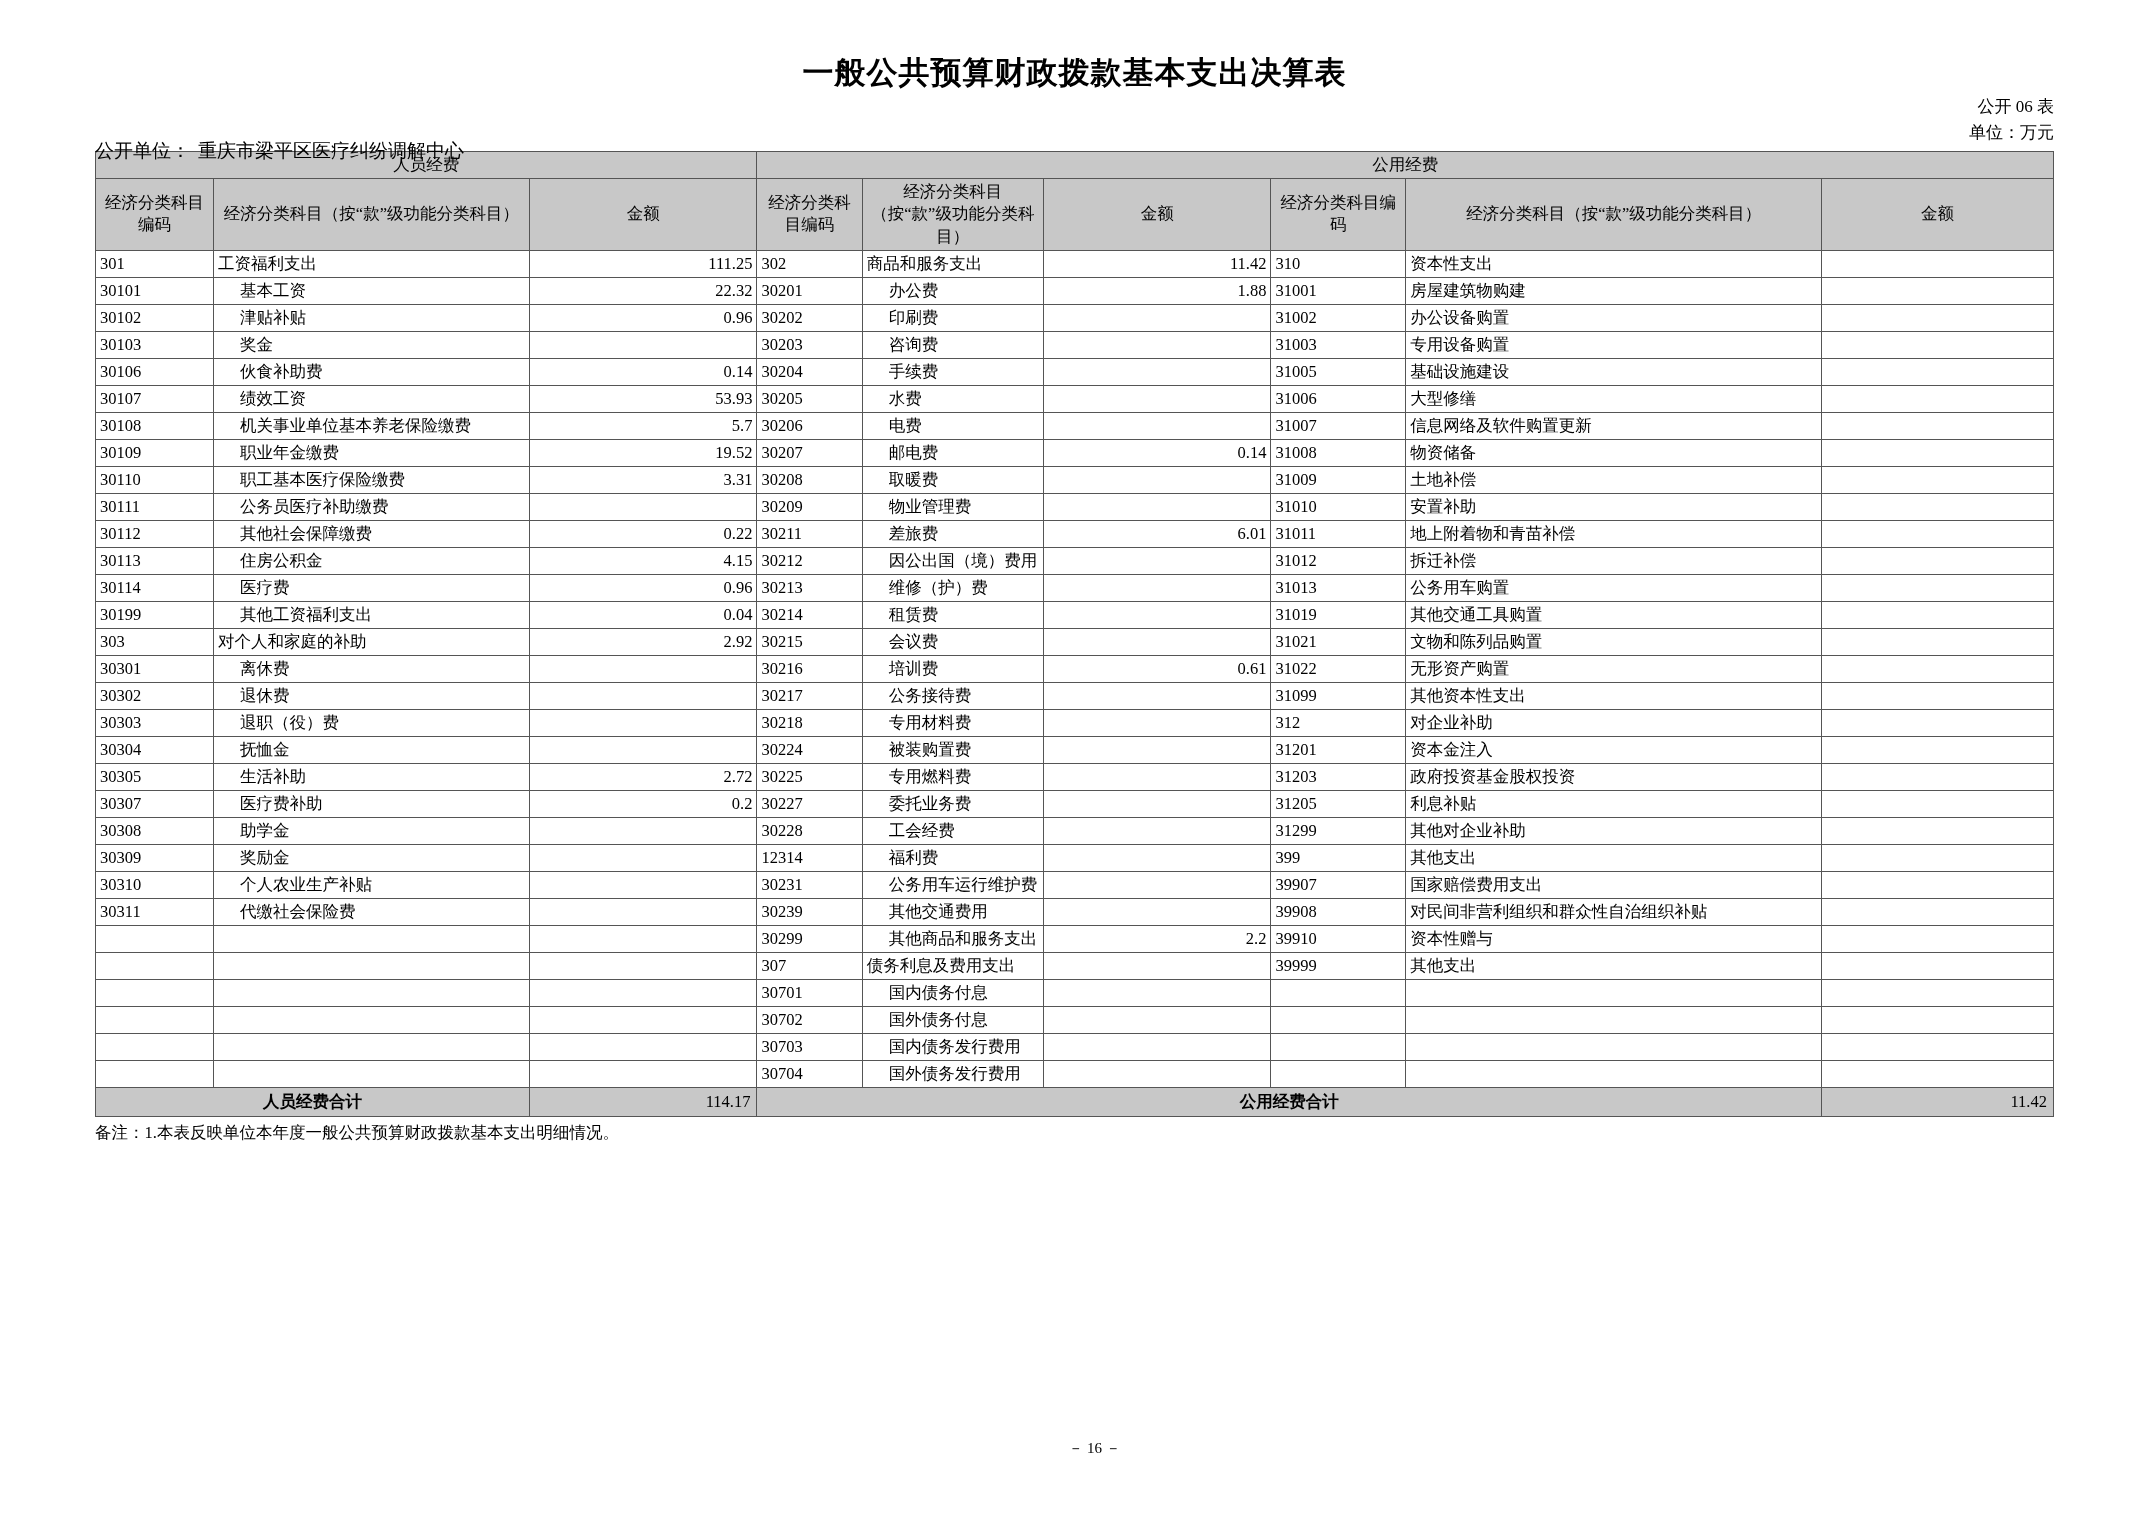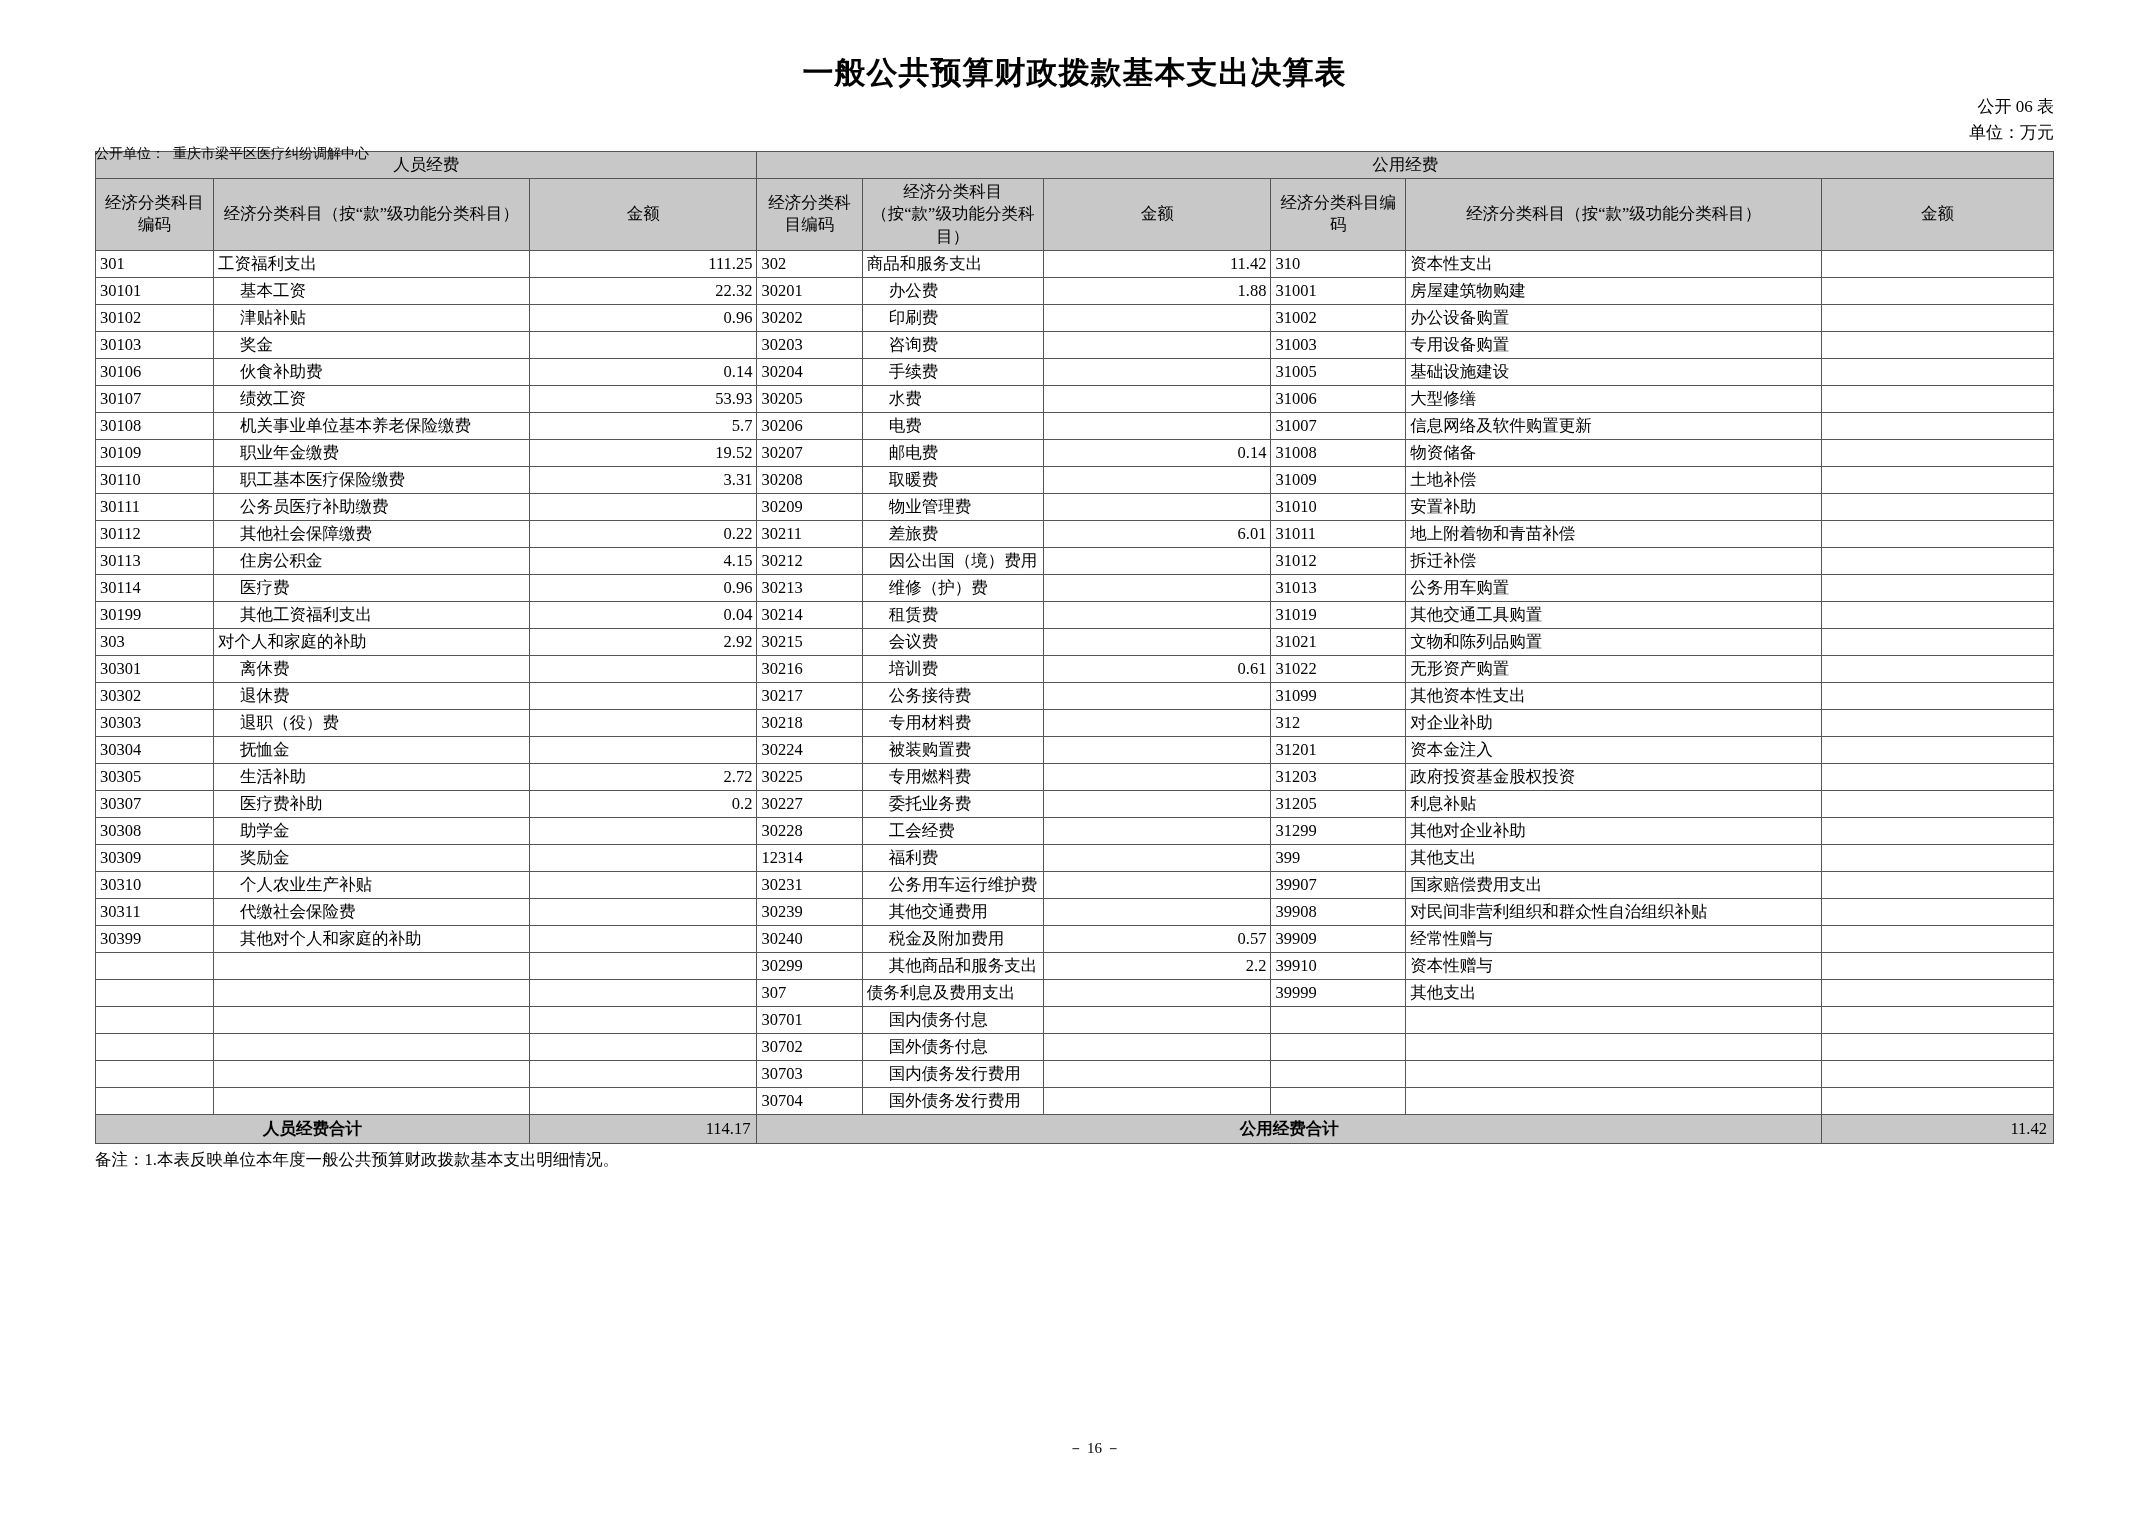--- a/index.html
+++ b/index.html
@@ -28,24 +28,24 @@
     letter-spacing: 1px;
     padding-top: 52px;
     font-family: "Liberation Serif", "DejaVu Serif", serif;
   }
   .meta-right {
     text-align: right;
     font-size: 17px;
     line-height: 1.5;
   }
   .meta-left {
-    font-size: 14px;
+    font-size: 19px;
     position: absolute;
     left: 95px;
-    top: 143px;
+    top: 137px;
     line-height: 1.5;
   }
   .unit-name {
     display: inline-block;
     margin-left: 8px;
   }
   table.main {
     border-collapse: collapse;
     width: 1959px;
     margin-top: 6px;
@@ -442,31 +442,20 @@
           <td class="name indent">代缴社会保险费</td>
           <td class="amt"></td>
           <td class="code">30239</td>
           <td class="name indent">其他交通费用</td>
           <td class="amt"></td>
           <td class="code">39908</td>
           <td class="name">对民间非营利组织和群众性自治组织补贴</td>
           <td class="amt"></td>
         </tr>
         <tr>
-          <td class="code">30399</td>
-          <td class="name indent">其他对个人和家庭的补助</td>
-          <td class="amt"></td>
-          <td class="code">30240</td>
-          <td class="name indent">税金及附加费用</td>
-          <td class="amt">0.57</td>
-          <td class="code">39909</td>
-          <td class="name">经常性赠与</td>
-          <td class="amt"></td>
-        </tr>
-        <tr>
           <td class="code"></td>
           <td class="name"></td>
           <td class="amt"></td>
           <td class="code">30299</td>
           <td class="name indent">其他商品和服务支出</td>
           <td class="amt">2.2</td>
           <td class="code">39910</td>
           <td class="name">资本性赠与</td>
           <td class="amt"></td>
         </tr>

